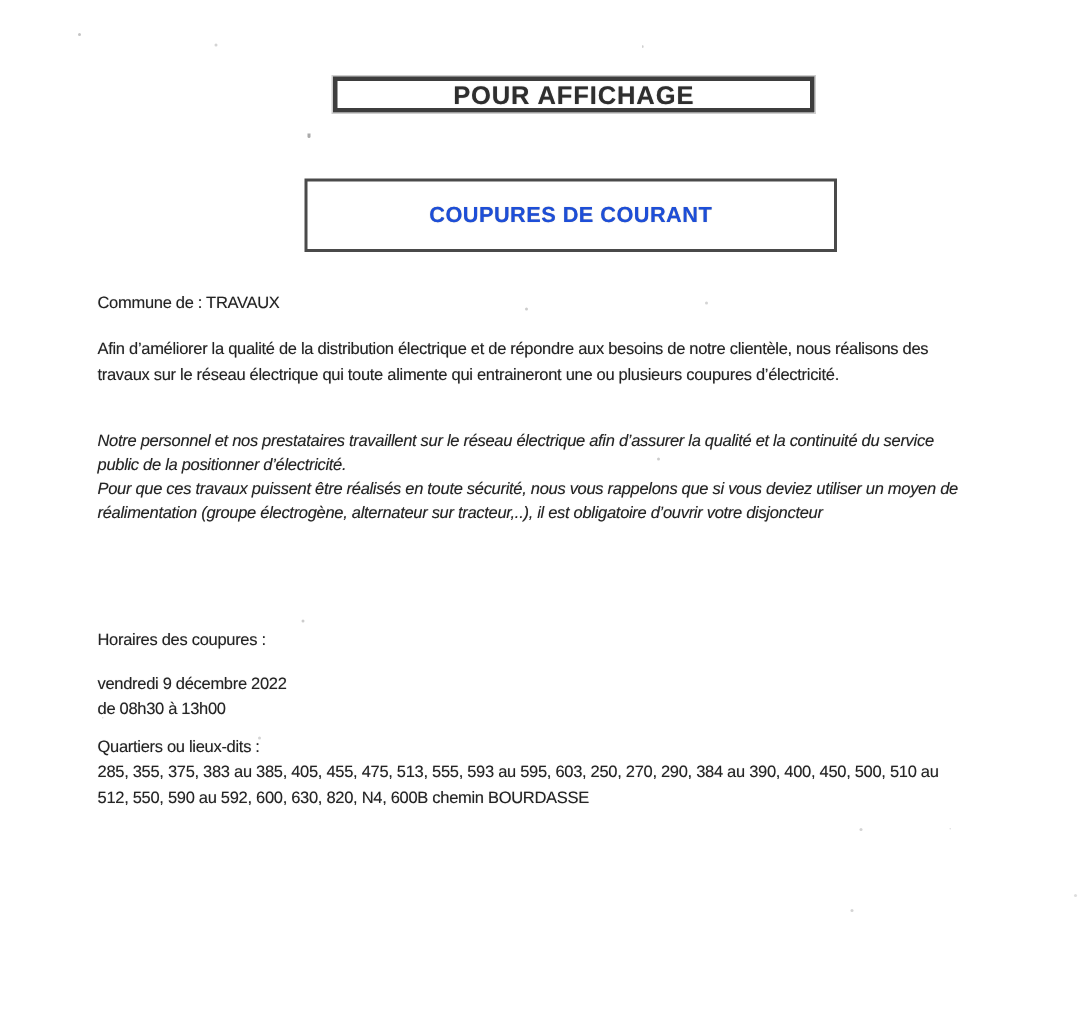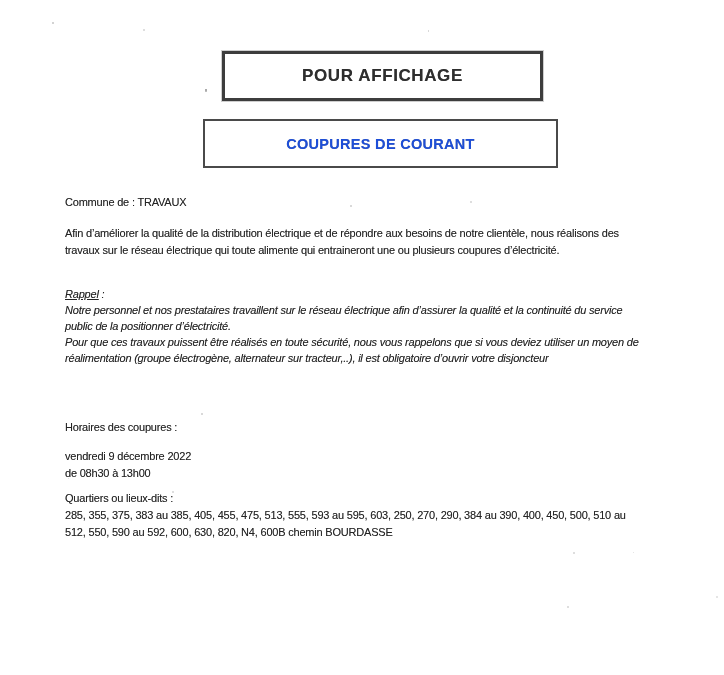--- a/index.html
+++ b/index.html
@@ -15,26 +15,25 @@
     overflow: hidden;
     font-family: "Liberation Sans", sans-serif;
     color: #262626;
   }
   
   .stamp-box {
     position: absolute;
     left: 222px;
     top: 51px;
     width: 321px;
-    height: 50px;
+    height: 24px;
     box-sizing: border-box;
     border: 3px solid #3d3d3d;
     box-shadow: 0 0 0 1px rgba(60,60,60,0.25);
     display: flex;
-    align-items: center;
     justify-content: center;
   }
   .stamp-text {
     font-size: 17px;
     font-weight: bold;
     letter-spacing: 0.6px;
     color: #2e2e2e;
     text-shadow: 0 0 0.6px rgba(40,40,40,0.55);
   }
   .title-box {
@@ -111,21 +110,20 @@
   </div>
 
   <div class="bodytext commune">Commune de : TRAVAUX</div>
 
   <div class="bodytext intro">
     <div>Afin d’améliorer la qualité de la distribution électrique et de répondre aux besoins de notre clientèle, nous réalisons des</div>
     <div>travaux sur le réseau électrique qui toute alimente qui entraineront une ou plusieurs coupures d’électricité.</div>
   </div>
 
   <div class="bodytext rappel">
-    <div><span class="u">Rappel</span><span> :</span></div>
     <div>Notre personnel et nos prestataires travaillent sur le réseau électrique afin d’assurer la qualité et la continuité du service</div>
     <div>public de la positionner d’électricité.</div>
     <div>Pour que ces travaux puissent être réalisés en toute sécurité, nous vous rappelons que si vous deviez utiliser un moyen de</div>
     <div>réalimentation (groupe électrogène, alternateur sur tracteur,..), il est obligatoire d’ouvrir votre disjoncteur</div>
   </div>
 
   <div class="bodytext horaires">Horaires des coupures :</div>
 
   <div class="bodytext schedule">
     <div>vendredi 9 décembre 2022</div>

